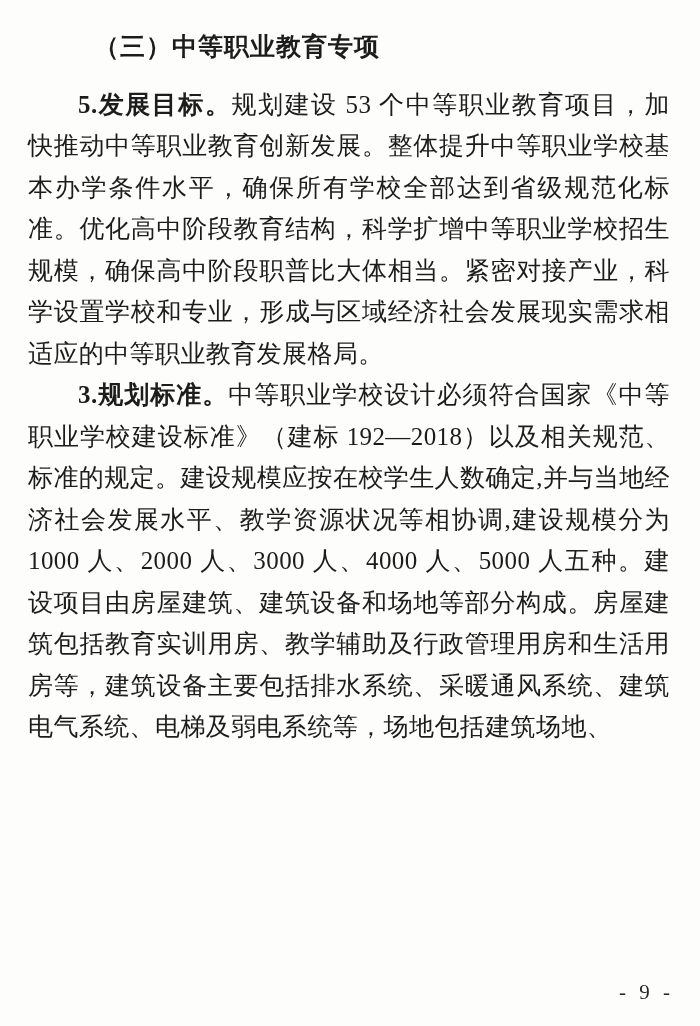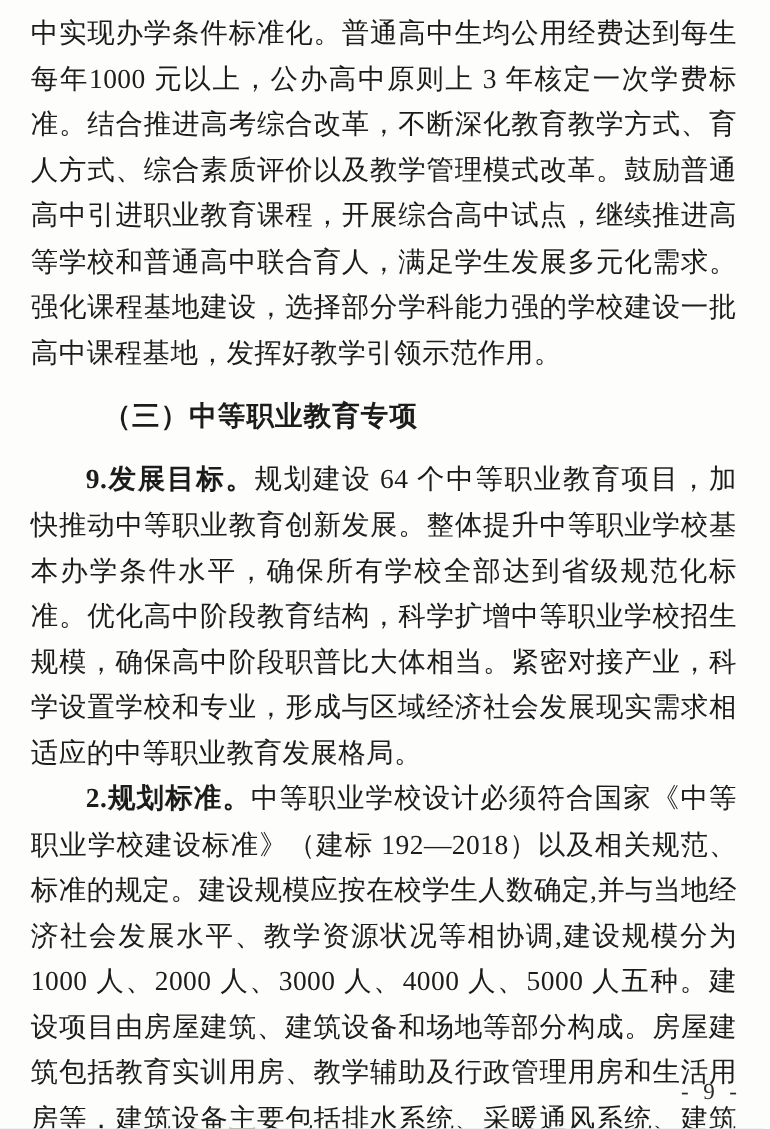--- a/index.html
+++ b/index.html
@@ -51,22 +51,21 @@
     letter-spacing: 4px;
     color: #2a2a2a;
     font-family: "Liberation Serif", "DejaVu Serif", serif;
   }
 </style>
 </head>
 <body>
 
 <div class="page">
 
-  <p class="para continuation"><span>中实现办学条件标准化。普通高中生均公用经费达到每生每年1000 元以上，公办高中原则上 3 年核定一次学费标准。结合推进高考综合改革，不断深化教育教学方式、育人方式、综合素质评价以及教学管理模式改革。鼓励普通高中引进职业教育课程，开展综合高中试点，继续推进高等学校和普通高中联合育人，满足学生发展多元化需求。强化课程基地建设，选择部分学科能力强的学校建设一批高中课程基地，发挥好教学引领示范作用。</span></p>
 
   <p class="heading"><span>（三）中等职业教育专项</span></p>
 
-  <p class="para indent"><span class="lead">9.发展目标。</span><span>规划建设 64 个中等职业教育项目，加快推动中等职业教育创新发展。整体提升中等职业学校基本办学条件水平，确保所有学校全部达到省级规范化标准。优化高中阶段教育结构，科学扩增中等职业学校招生规模，确保高中阶段职普比大体相当。紧密对接产业，科学设置学校和专业，形成与区域经济社会发展现实需求相适应的中等职业教育发展格局。</span></p>
+  <p class="para indent"><span class="lead">5.发展目标。</span><span>规划建设 53 个中等职业教育项目，加快推动中等职业教育创新发展。整体提升中等职业学校基本办学条件水平，确保所有学校全部达到省级规范化标准。优化高中阶段教育结构，科学扩增中等职业学校招生规模，确保高中阶段职普比大体相当。紧密对接产业，科学设置学校和专业，形成与区域经济社会发展现实需求相适应的中等职业教育发展格局。</span></p>
 
-  <p class="para indent"><span class="lead">2.规划标准。</span><span>中等职业学校设计必须符合国家《中等职业学校建设标准》（建标 192—2018）以及相关规范、标准的规定。建设规模应按在校学生人数确定,并与当地经济社会发展水平、教学资源状况等相协调,建设规模分为 1000 人、2000 人、3000 人、4000 人、5000 人五种。建设项目由房屋建筑、建筑设备和场地等部分构成。房屋建筑包括教育实训用房、教学辅助及行政管理用房和生活用房等，建筑设备主要包括排水系统、采暖通风系统、建筑电气系统、电梯及弱电系统等，场地包括建筑场地、</span></p>
+  <p class="para indent"><span class="lead">3.规划标准。</span><span>中等职业学校设计必须符合国家《中等职业学校建设标准》（建标 192—2018）以及相关规范、标准的规定。建设规模应按在校学生人数确定,并与当地经济社会发展水平、教学资源状况等相协调,建设规模分为 1000 人、2000 人、3000 人、4000 人、5000 人五种。建设项目由房屋建筑、建筑设备和场地等部分构成。房屋建筑包括教育实训用房、教学辅助及行政管理用房和生活用房等，建筑设备主要包括排水系统、采暖通风系统、建筑电气系统、电梯及弱电系统等，场地包括建筑场地、</span></p>
 
   <div class="page-number">- 9 -</div>
 </div>
 
 </body></html>

